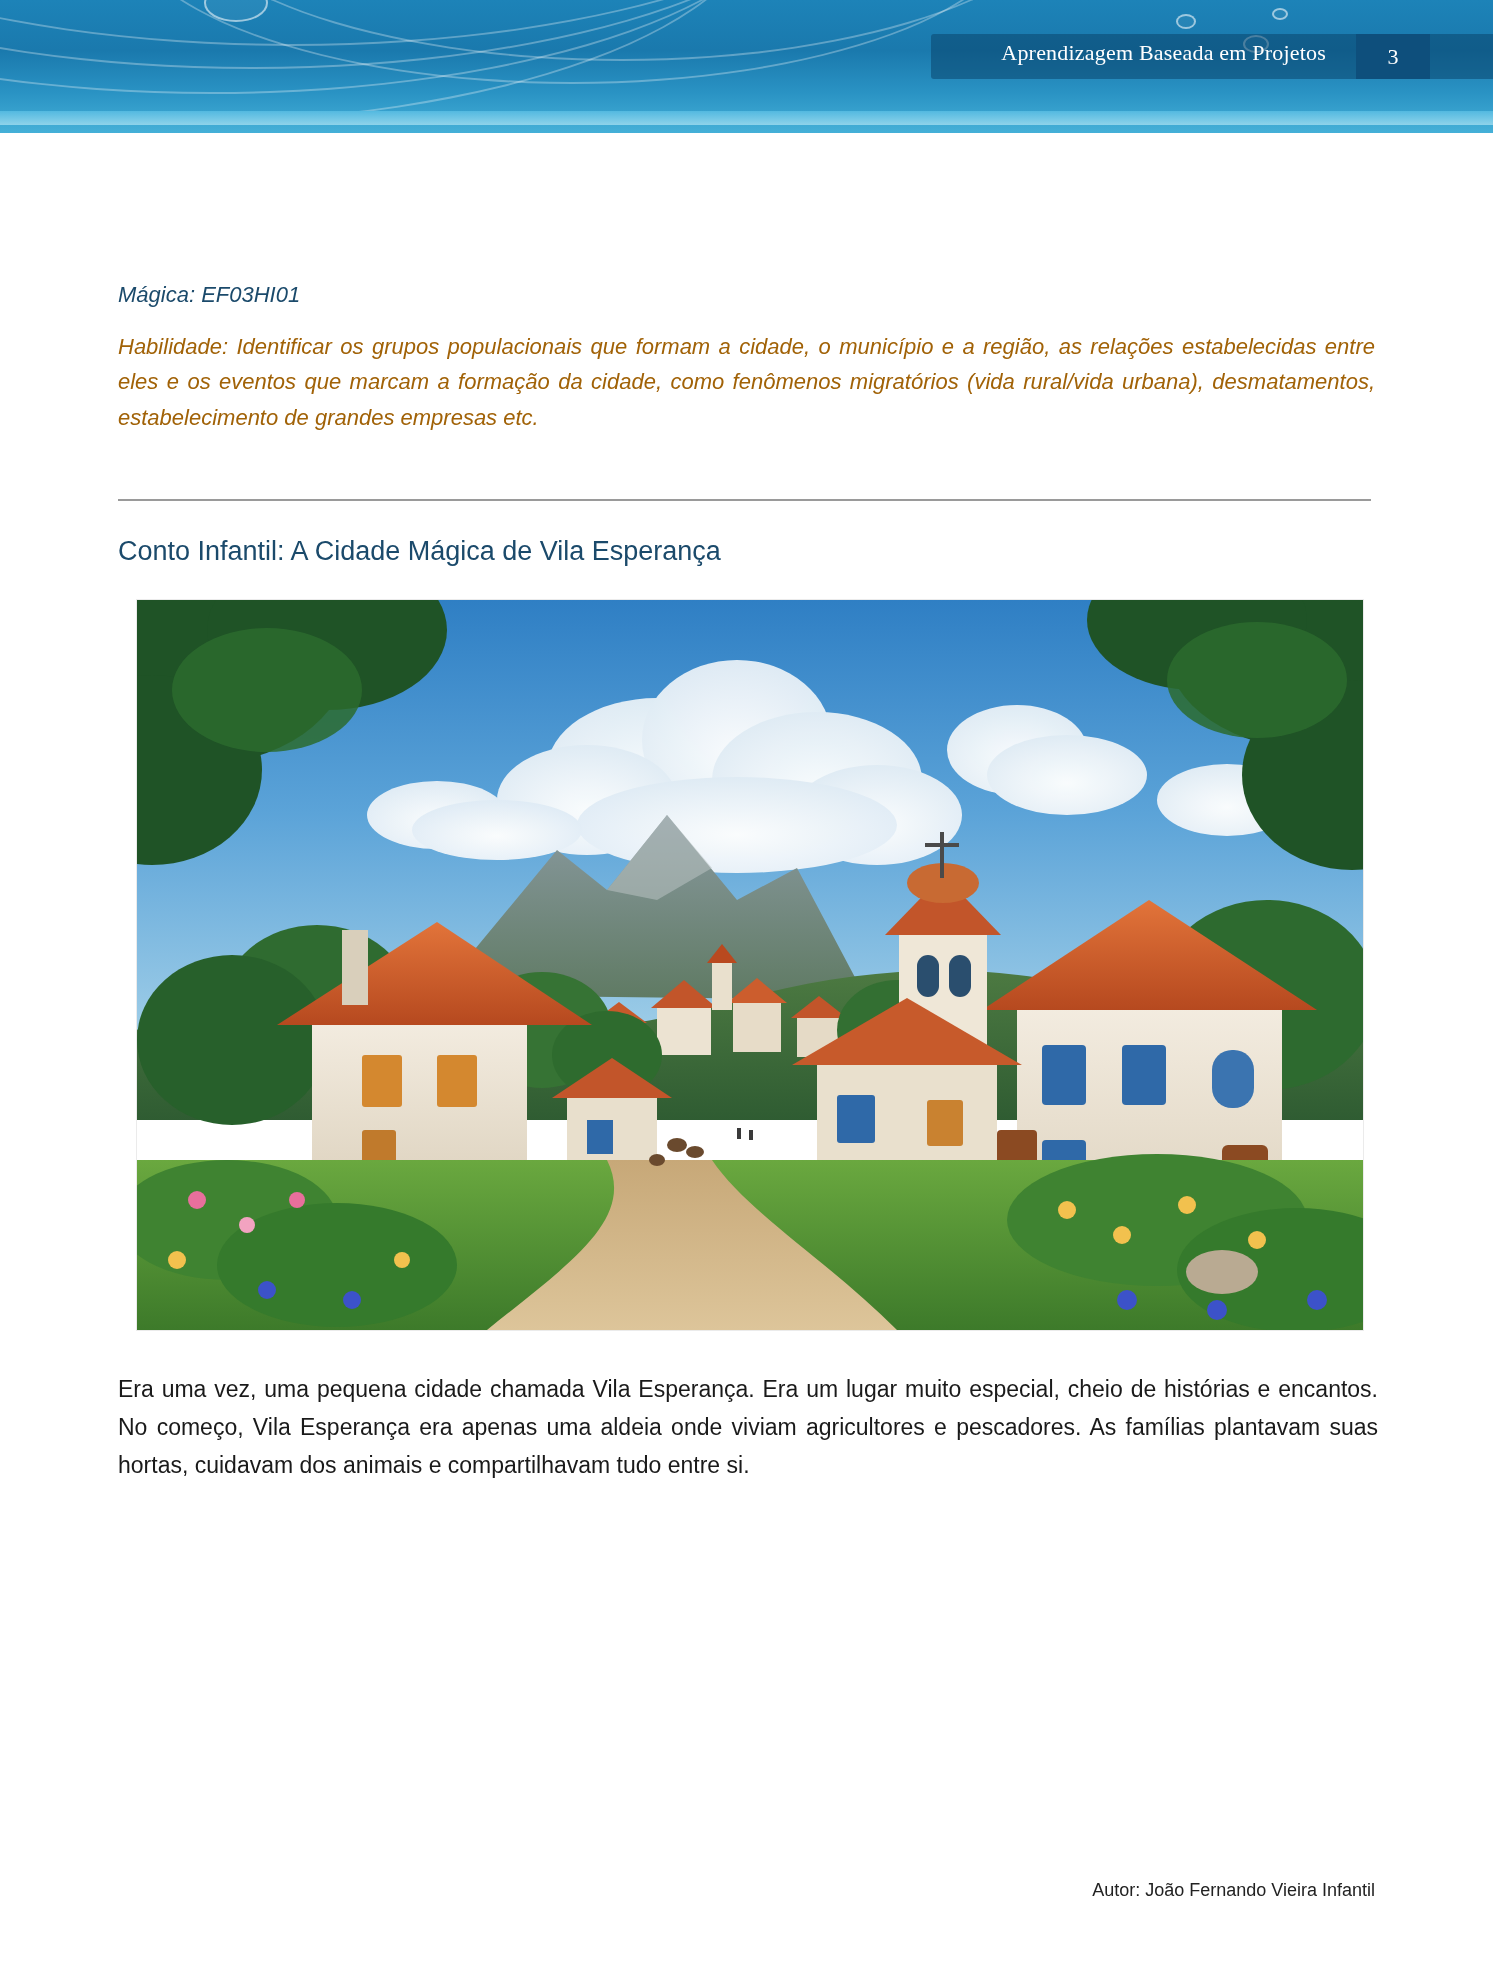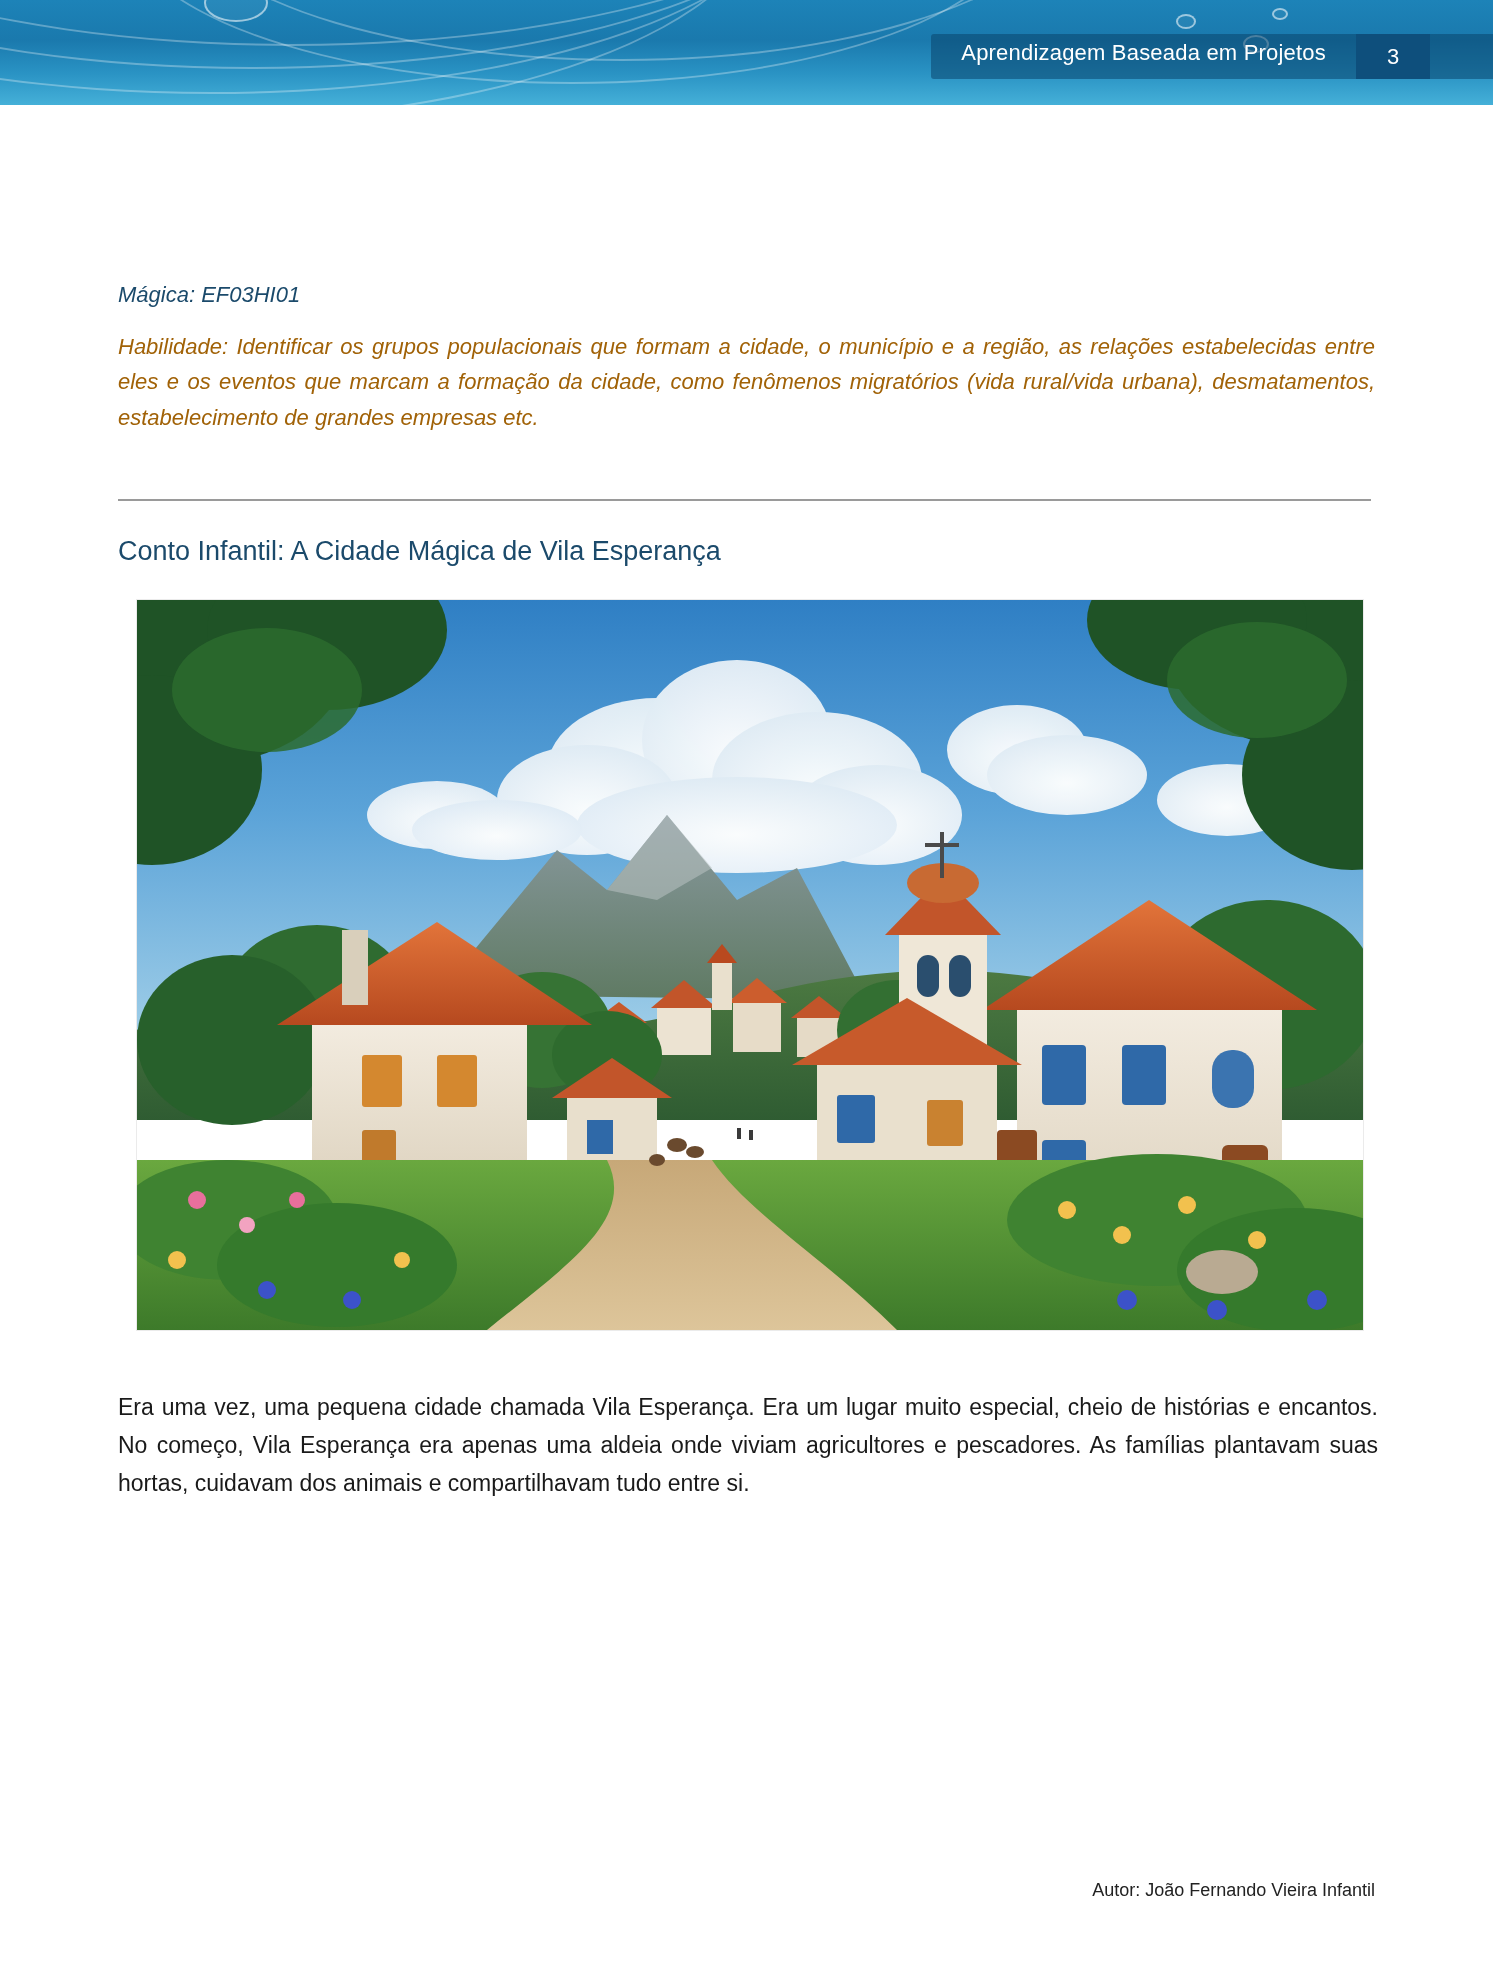--- a/index.html
+++ b/index.html
@@ -22,23 +22,24 @@
     inset: 0;
     background: #ffffff;
   }
 
   
   .header-band {
     position: absolute;
     left: 0;
     top: 0;
     width: 1493px;
-    height: 105px;
+    height: 133px;
     background: linear-gradient(180deg, #1d83b8 0%, #1a79ad 38%, #2a93c4 70%, #45b0d8 100%);
     overflow: hidden;
+    font-family: Liberation Serif, serif;
   }
   .header-band .wave {
     position: absolute;
     border-radius: 50%;
     border: 2px solid rgba(255,255,255,0.30);
   }
   .hw1 { left: -420px; top: -310px; width: 1180px; height: 430px; }
   .hw2 { left: -380px; top: -330px; width: 1180px; height: 420px; border-color: rgba(255,255,255,0.22); }
   .hw3 { left: -340px; top: -350px; width: 1180px; height: 415px; border-color: rgba(255,255,255,0.18); }
   .hw4 { left: -300px; top: -368px; width: 1180px; height: 410px; border-color: rgba(255,255,255,0.14); }
@@ -174,21 +175,20 @@
   
   .story {
     position: absolute;
     left: 118px;
     top: 1370px;
     width: 1260px;
     font-size: 23px;
     line-height: 1.66;
     color: #1a1a1a;
     text-align: justify;
-    margin-top: 18px;
   }
 
   
   .footer-author {
     position: absolute;
     right: 118px;
     top: 1880px;
     font-size: 18px;
     color: #222;
     white-space: nowrap;

